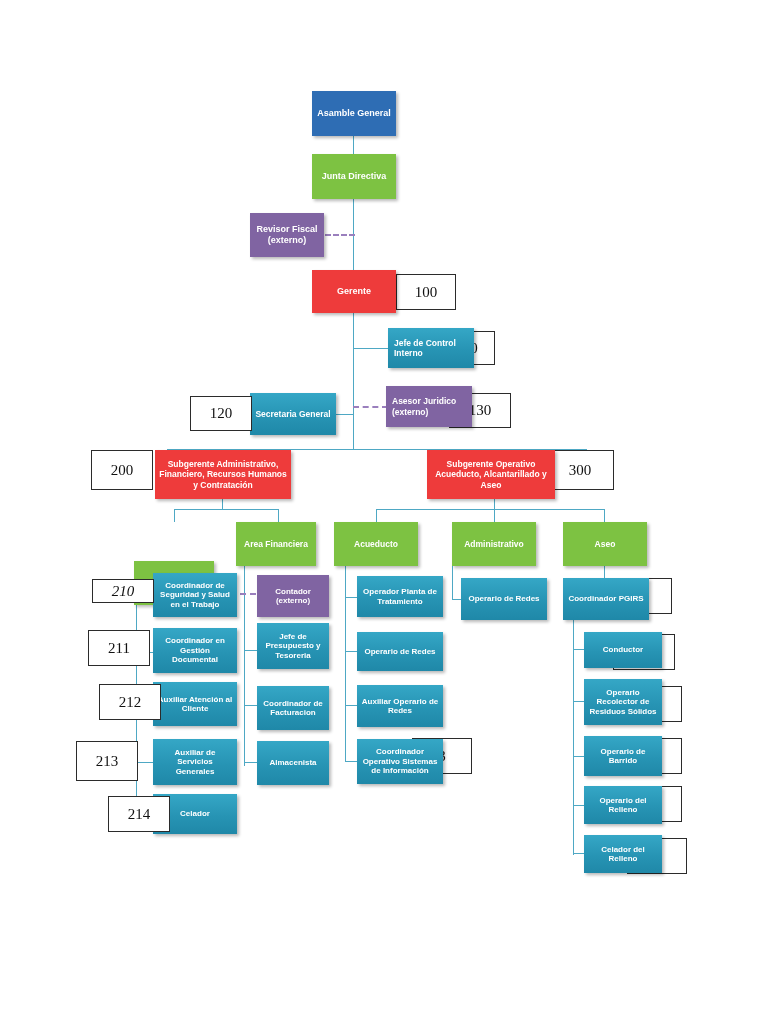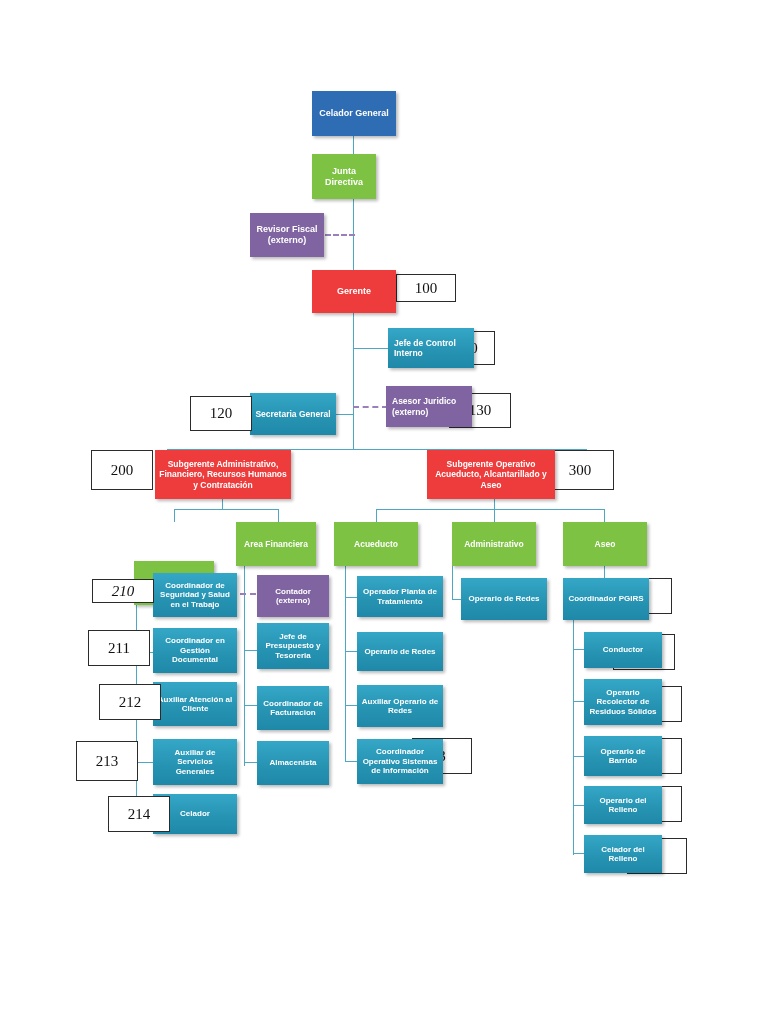--- a/index.html
+++ b/index.html
@@ -111,21 +111,21 @@
 
   <div class="ln v" style="left:604px;top:566px;height:12px;"></div>
 
   <div class="ln v" style="left:573px;top:620px;height:235px;"></div>
   <div class="ln h" style="left:573px;top:649px;width:11px;"></div>
   <div class="ln h" style="left:573px;top:701px;width:11px;"></div>
   <div class="ln h" style="left:573px;top:756px;width:11px;"></div>
   <div class="ln h" style="left:573px;top:805px;width:11px;"></div>
   <div class="ln h" style="left:573px;top:853px;width:11px;"></div>
 
-  <div class="badge" style="left:396px;top:274px;width:60px;height:28px;">100</div>
+  <div class="badge" style="left:396px;top:274px;width:60px;height:36px;">100</div>
   <div class="badge" style="left:453px;top:331px;width:42px;height:34px;">0</div>
   <div class="badge front" style="left:190px;top:396px;width:62px;height:35px;">120</div>
   <div class="badge" style="left:449px;top:393px;width:62px;height:35px;">130</div>
   <div class="badge front" style="left:91px;top:450px;width:62px;height:40px;">200</div>
   <div class="badge" style="left:546px;top:450px;width:68px;height:40px;">300</div>
 
   <div class="badge front" style="left:92px;top:579px;width:62px;height:24px;font-style:italic;">210</div>
   <div class="badge front" style="left:88px;top:630px;width:62px;height:36px;">211</div>
   <div class="badge front" style="left:99px;top:684px;width:62px;height:36px;">212</div>
   <div class="badge front" style="left:76px;top:741px;width:62px;height:40px;">213</div>
@@ -143,24 +143,24 @@
 
   <div class="badge" style="left:482px;top:578px;width:62px;height:36px;"></div>
   <div class="badge" style="left:610px;top:578px;width:62px;height:36px;"></div>
   <div class="badge" style="left:613px;top:634px;width:62px;height:36px;"></div>
   <div class="badge" style="left:620px;top:686px;width:62px;height:36px;"></div>
   <div class="badge" style="left:620px;top:738px;width:62px;height:36px;"></div>
   <div class="badge" style="left:620px;top:786px;width:62px;height:36px;"></div>
   <div class="badge" style="left:627px;top:838px;width:60px;height:36px;">5</div>
 
   <div class="node c-blue" style="left:312px;top:91px;width:84px;height:45px;font-size:9px;">
-    <span>Celador General</span>
-  </div>
-
-  <div class="node c-green" style="left:312px;top:154px;width:64px;height:45px;font-size:9px;">
+    <span>Asamble General</span>
+  </div>
+
+  <div class="node c-green" style="left:312px;top:154px;width:84px;height:45px;font-size:9px;">
     <span>Junta Directiva</span>
   </div>
 
   <div class="node c-purple" style="left:250px;top:213px;width:74px;height:44px;font-size:9px;">
     <span>Revisor Fiscal (externo)</span>
   </div>
 
   <div class="node c-red" style="left:312px;top:270px;width:84px;height:43px;font-size:9px;">
     <span>Gerente</span>
   </div>

